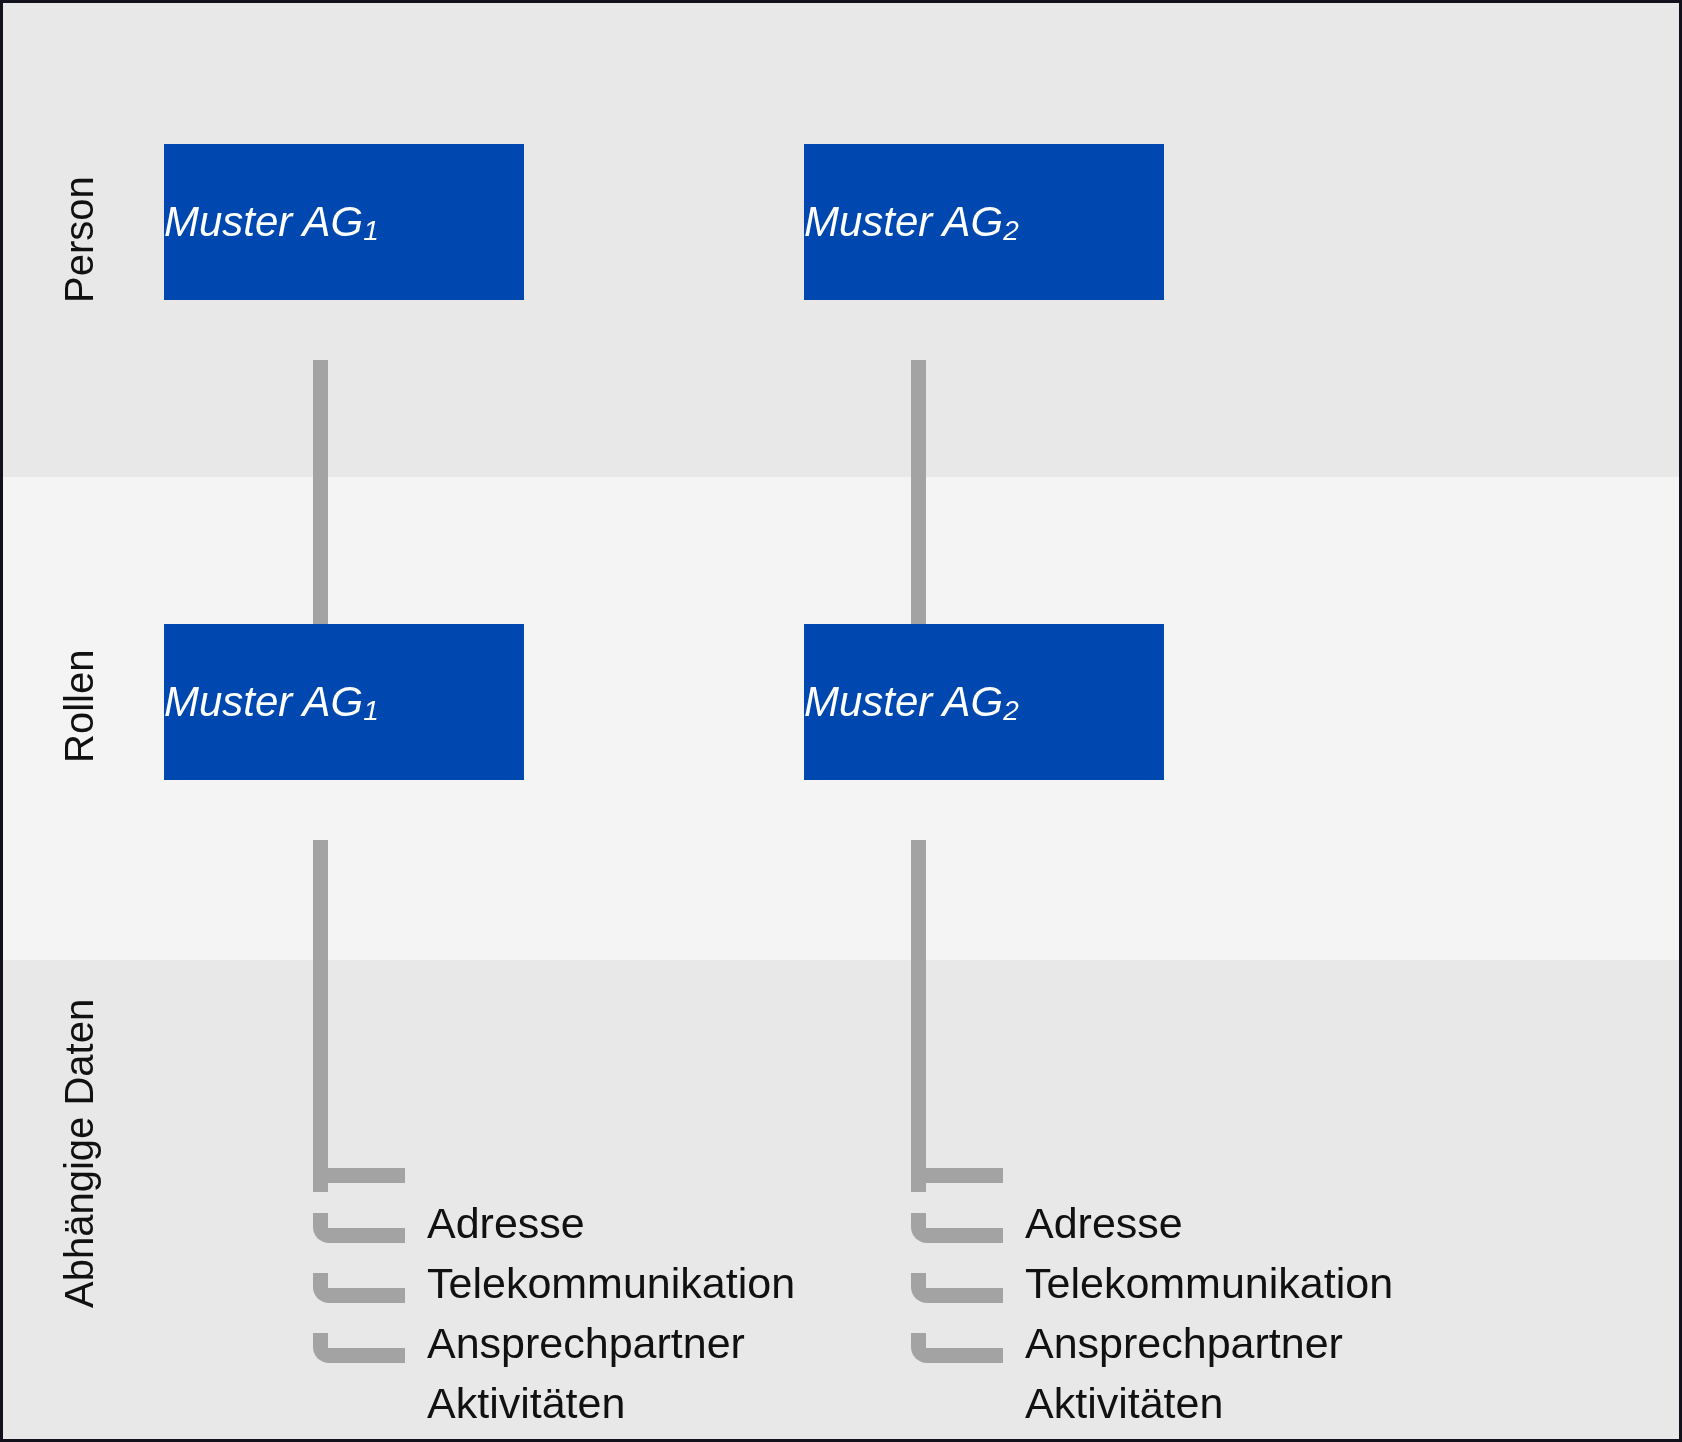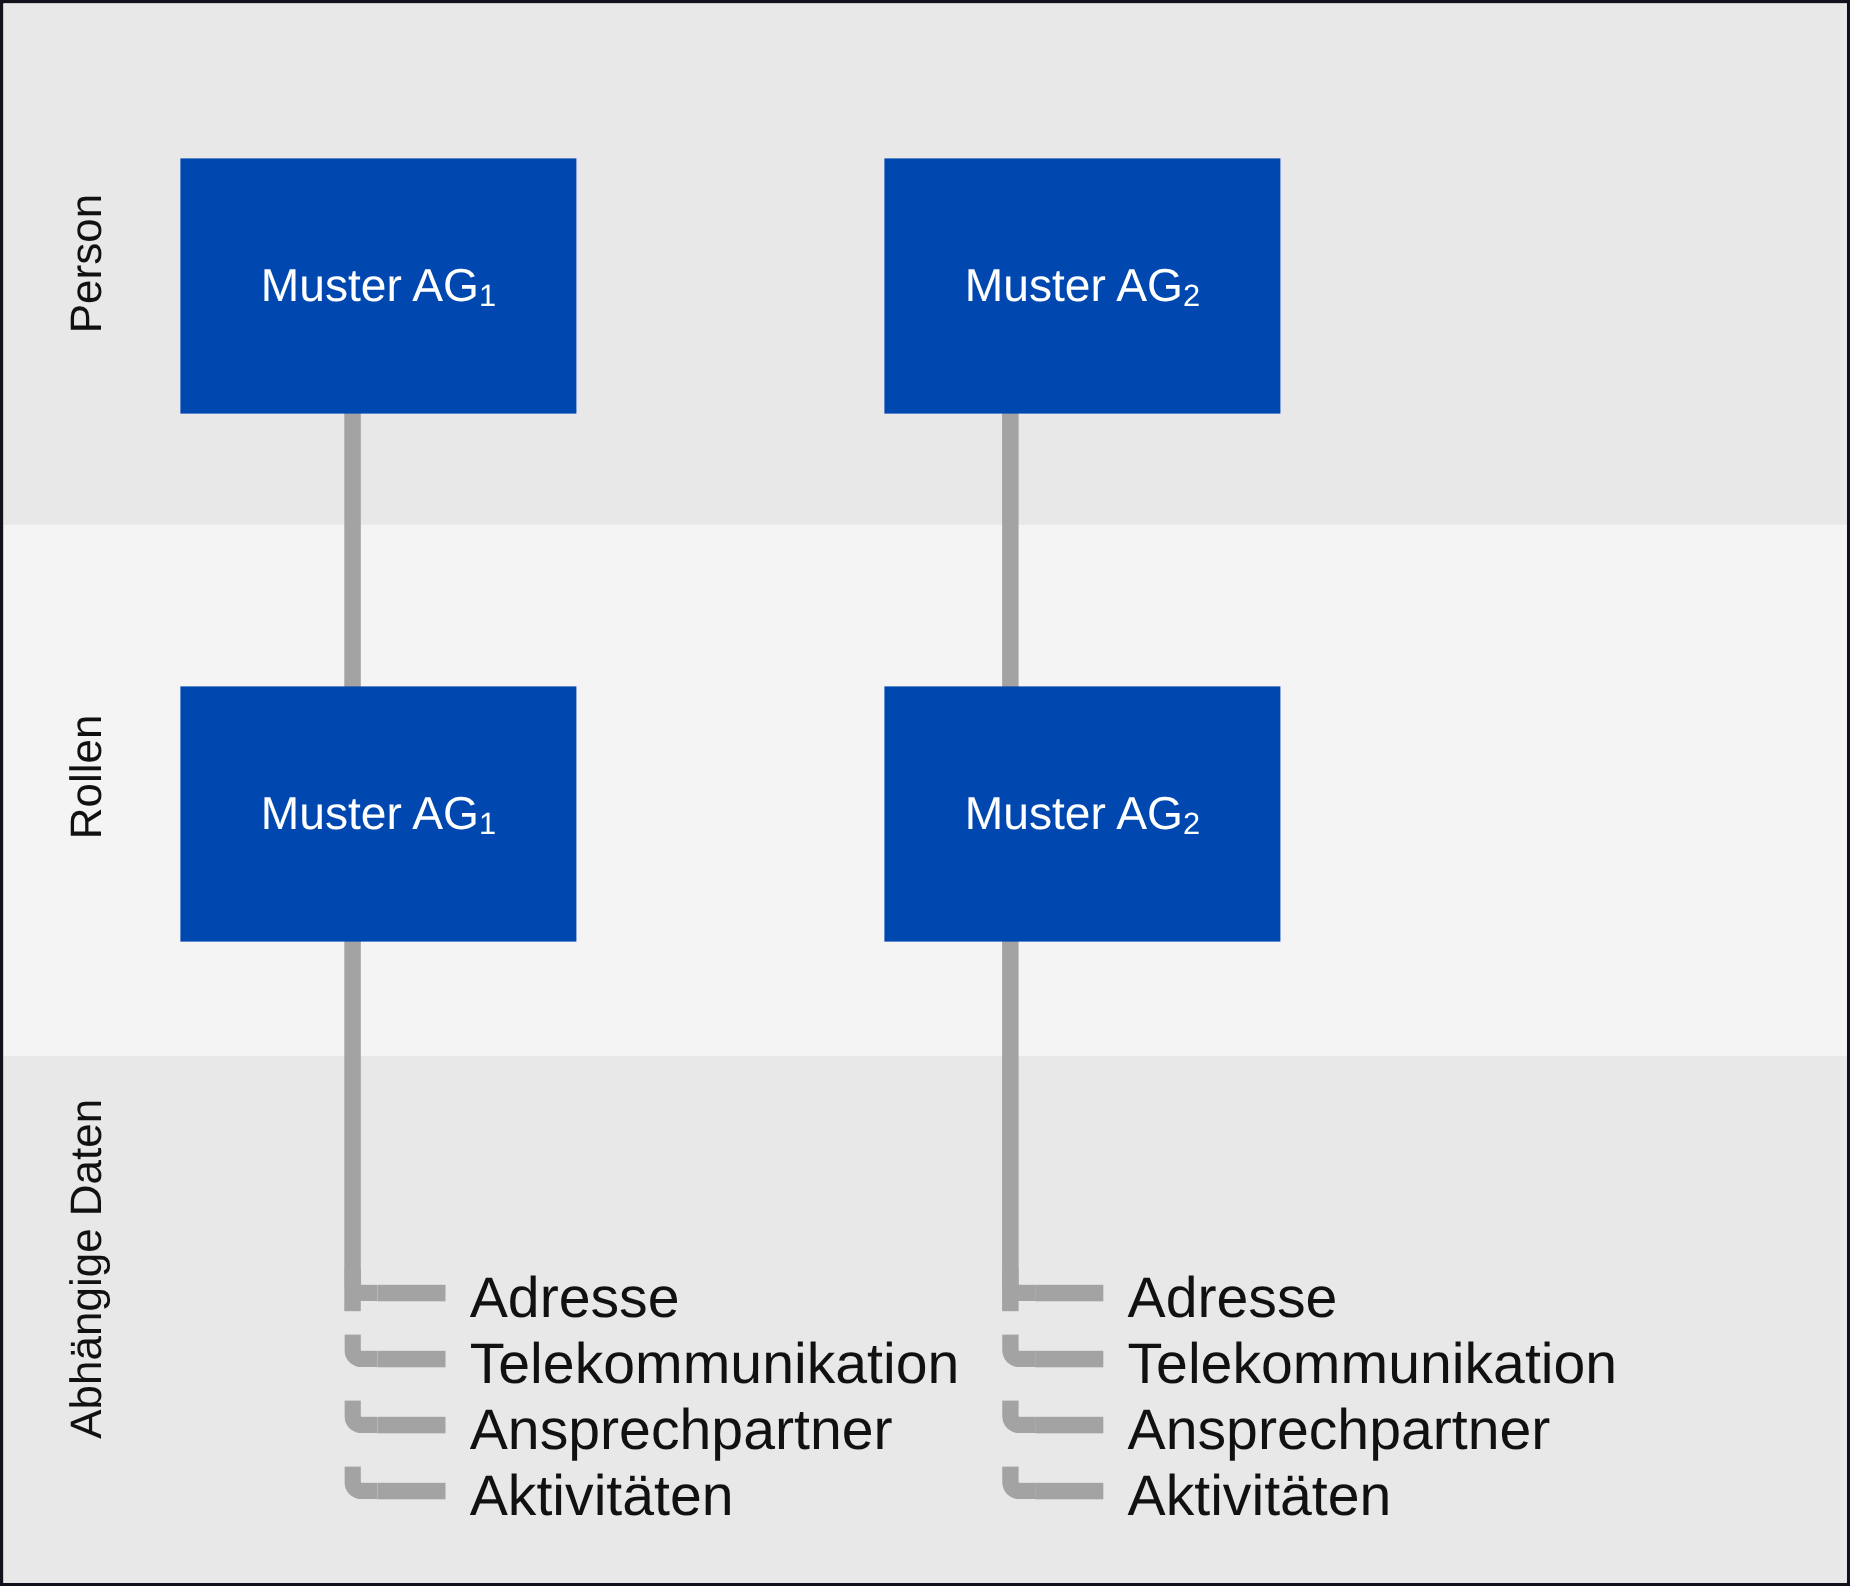--- a/index.html
+++ b/index.html
@@ -55,23 +55,23 @@
     width:30px;height:30px;
     border-left:15px solid #a3a3a3;
     border-bottom:15px solid #a3a3a3;
     border-bottom-left-radius:16px;
     box-sizing:border-box;
   }
 
   
   .node{
     position:absolute;
-    width:360px;height:232px;
+    width:360px;height:156px;
     background:#0048b0;
-    display:flex;align-items:center;justify-content:center;
+    display:flex;align-items:center;font-style:italic;
   }
   .node-label{
     color:#ffffff;
     font-size:42px;
     line-height:1;
     white-space:nowrap;
   }
   .node-label .sub{
     font-size:28px;
     vertical-align:baseline;
@@ -80,23 +80,24 @@
   }
   .n-p1{left:161px;top:141px;}
   .n-p2{left:801px;top:141px;}
   .n-r1{left:161px;top:621px;}
   .n-r2{left:801px;top:621px;}
 
   
   .dep-label{
     position:absolute;
     color:#111111;
-    font-size:52px;
+    font-size:43px;
     line-height:1;
     white-space:nowrap;
+    margin-top:48px;
   }
 </style>
 </head>
 <body>
 
 <div id="canvas">
 
   <div class="band band-person"></div>
   <div class="band band-rollen"></div>
   <div class="band band-daten"></div>

